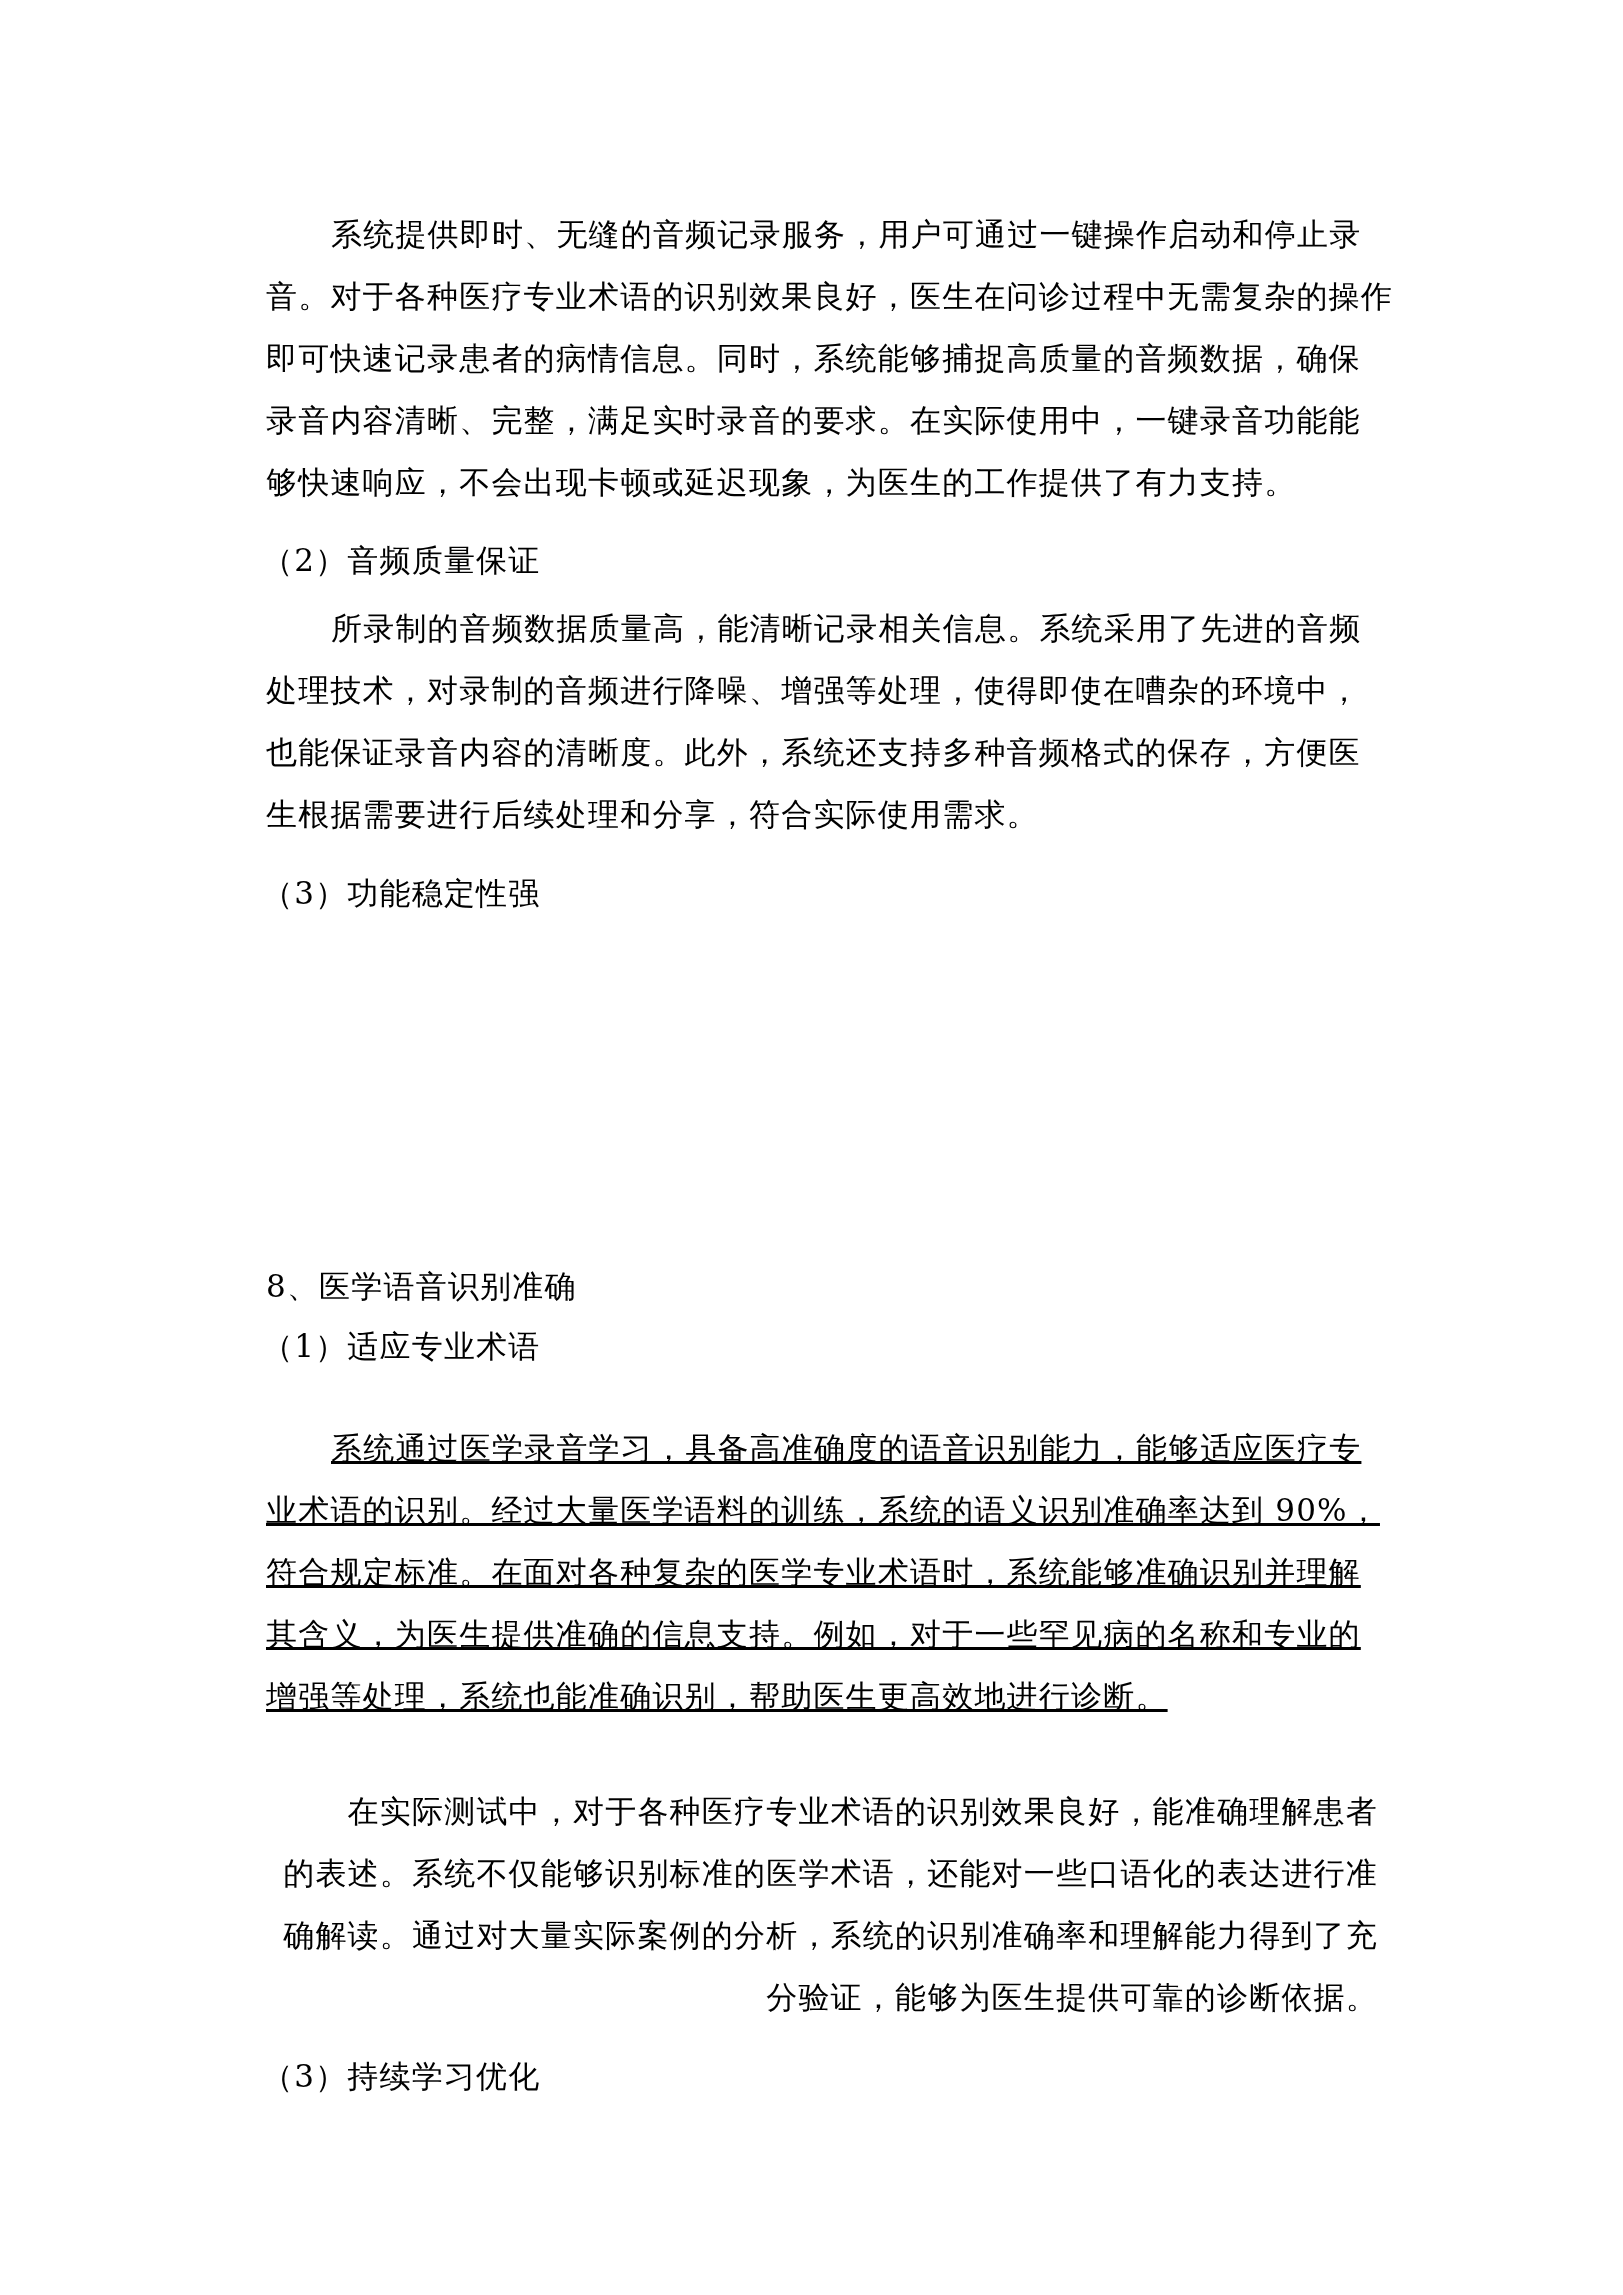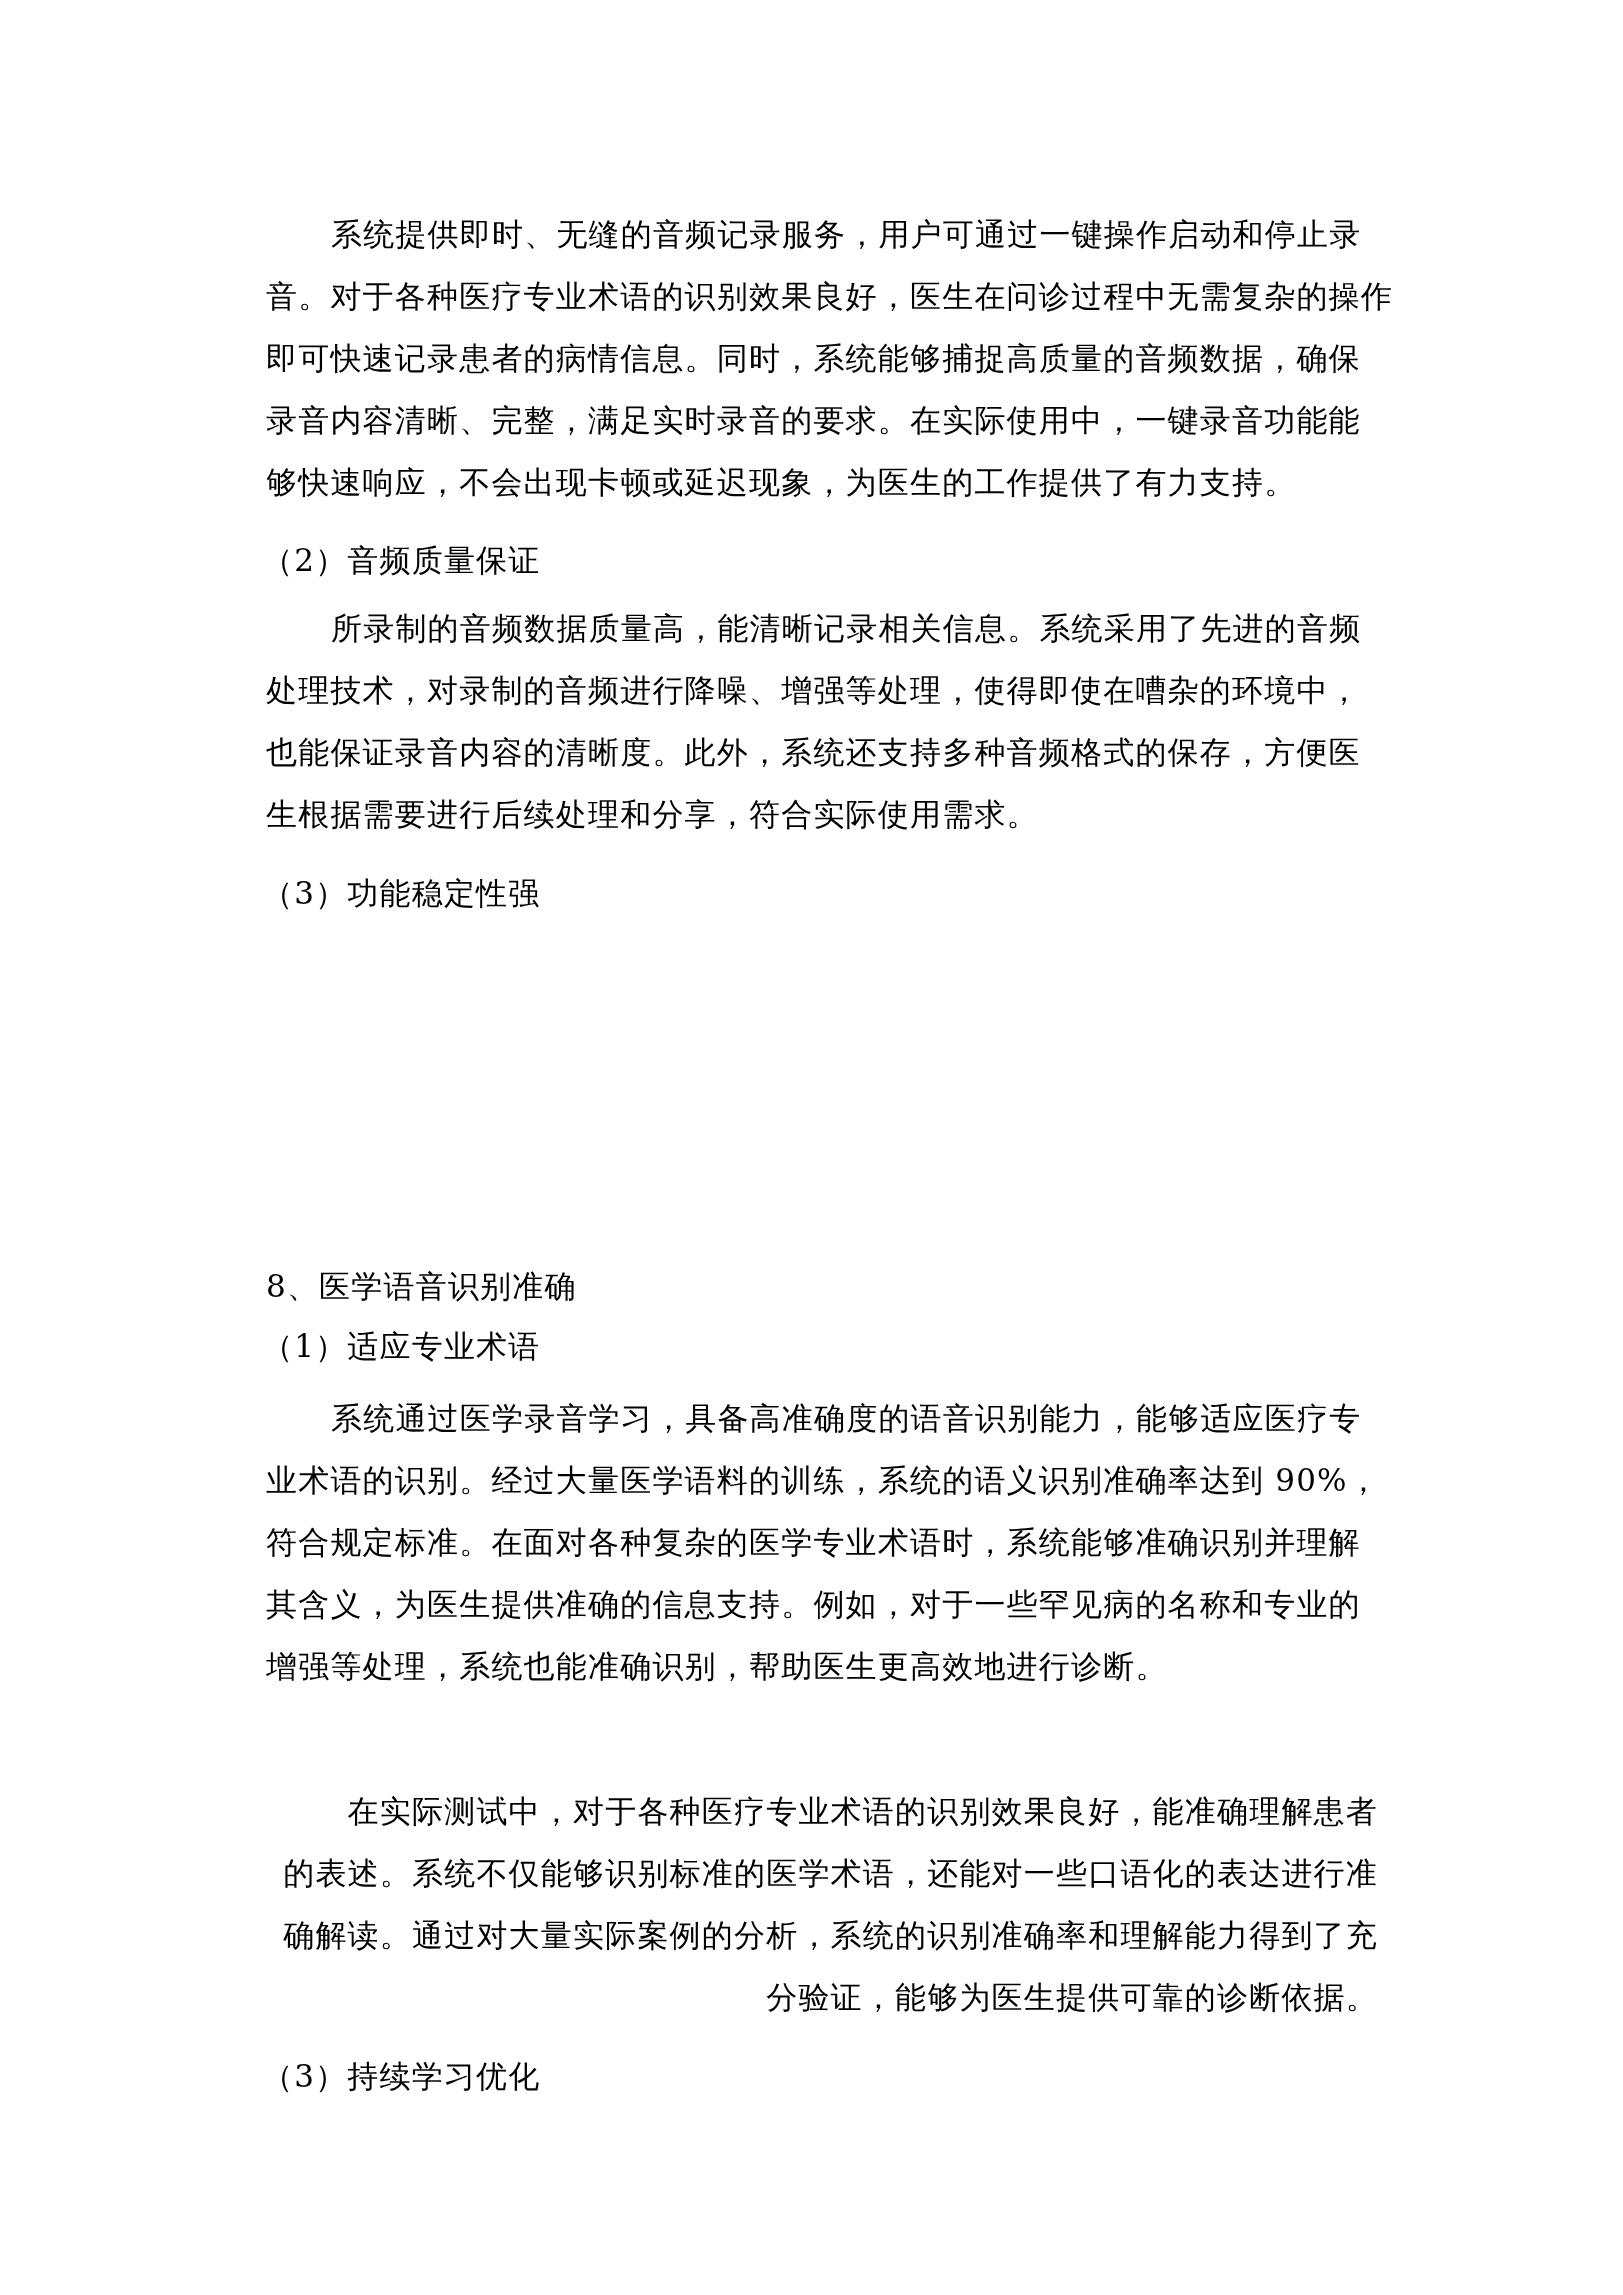--- a/index.html
+++ b/index.html
@@ -50,21 +50,21 @@
 
 
   <div class="block heading-main" style="top:1255px;">
     <span class="line">8、医学语音识别准确</span>
   </div>
 
   <div class="block heading" style="top:1315px;">
     <span class="line">（1）适应专业术语</span>
   </div>
 
-  <div class="block" style="top:1387px;">
+  <div class="block" style="top:1417px;text-decoration:underline;">
     <span class="line indent">系统通过医学录音学习，具备高准确度的语音识别能力，能够适应医疗专</span>
     <span class="line">业术语的识别。经过大量医学语料的训练，系统的语义识别准确率达到 90%，</span>
     <span class="line">符合规定标准。在面对各种复杂的医学专业术语时，系统能够准确识别并理解</span>
     <span class="line">其含义，为医生提供准确的信息支持。例如，对于一些罕见病的名称和专业的</span>
     <span class="line">增强等处理，系统也能准确识别，帮助医生更高效地进行诊断。</span>
   </div>
 
 
   <div class="block" style="top:1780px;text-align:right;">
     <span class="line indent">在实际测试中，对于各种医疗专业术语的识别效果良好，能准确理解患者</span>

